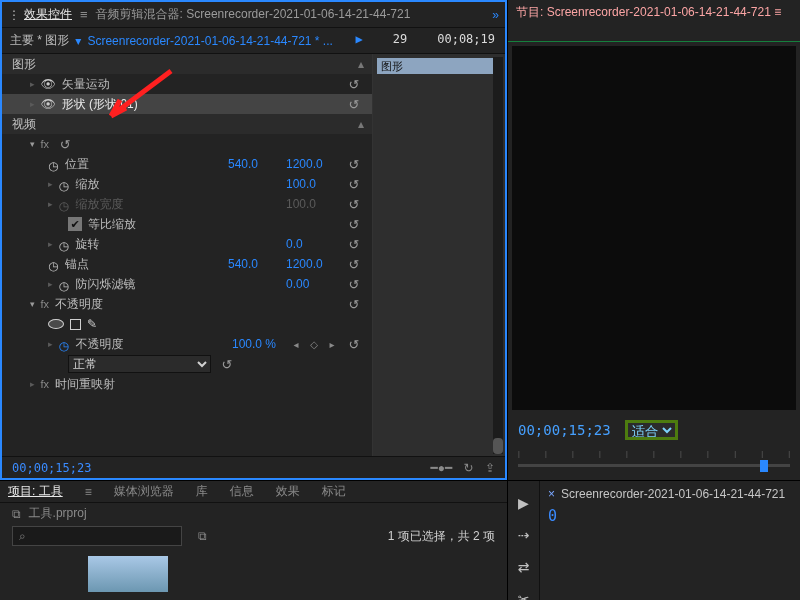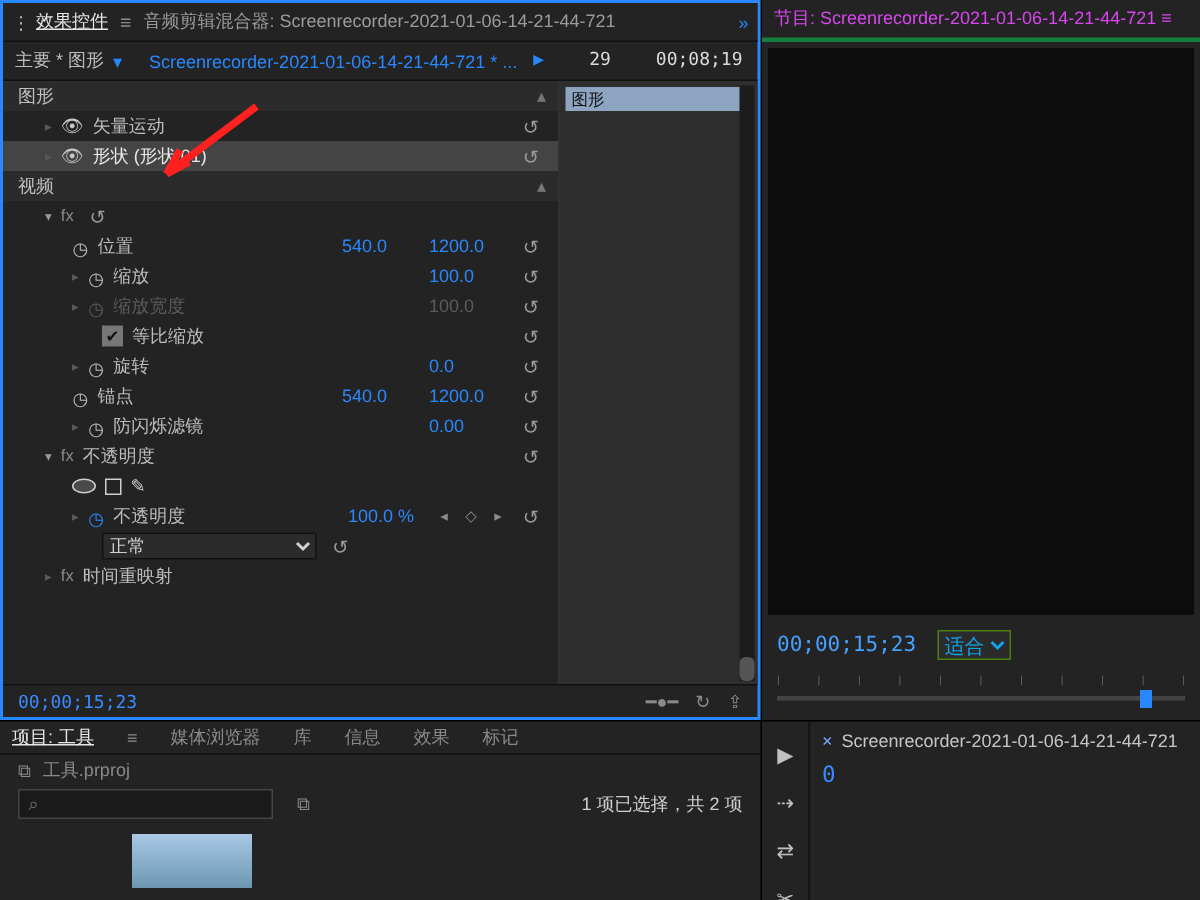--- a/index.html
+++ b/index.html
@@ -22,21 +22,21 @@
   }
   .ec-tabs .active { color: #e8e8e8; text-decoration: underline; }
   .ec-tabs .hamburger { font-size: 13px; color: #8a8a8a; margin: 0 4px; }
   .ec-tabs .mixer { color: #9b9b9b; text-align: center; }
   .ec-tabs .spacer { flex: 1; }
   .ec-tabs .chev { color: #2a88ff; }
   .ec-source {
     height: 26px; display: flex; align-items: center; gap: 6px;
     padding: 0 8px; border-bottom: 1px solid #111; position: relative;
   }
-  .ec-source .link { color: #2a88ff; margin-left: 12px; }
+  .ec-source .link { color: #2a88ff; }
   .ec-source .tc-head {
     position: absolute; right: 10px; top: 4px; color: #dcdcdc;
     display: flex; gap: 30px; font-family: monospace;
   }
   .ec-source .playhead { color: #2a88ff; }
   .ec-body { flex: 1; display: flex; position: relative; }
   .params { width: 370px; padding-bottom: 4px; }
   .timeline-col {
     flex: 1; border-left: 1px solid #333; background: #2e2e2e;
     position: relative;
@@ -95,25 +95,25 @@
   }
   .arrow {
     position:absolute; left:104px; top:64px; width:70px; height:60px;
     pointer-events:none;
   }
   
   .prog {
     background:#232323; display:flex; flex-direction:column;
     border-left:1px solid #000;
   }
-  .prog-tabs { height:28px; padding:4px 8px; color:#d946ef; border-bottom:3px solid #15803d; }
+  .prog-tabs { height:42px; padding:4px 8px; color:#fca5a5; border-bottom:1px solid #15803d; }
   .prog-view { flex:1; background:#0c0c0c; margin:4px; }
   .prog-ctrl { padding:6px 10px; display:flex; align-items:center; gap:14px; }
   .prog-ctrl .tc { color:#46a0ff; font-family:monospace; font-size:14px; }
-  .prog-ctrl select { background:#2b2b2b; color:#0ea5e9; border:1px solid #4d7c0f; height:20px; }
+  .prog-ctrl select { background:#2b2b2b; color:#7dd3fc; border:3px solid #4d7c0f; height:20px; }
   .prog-scrub { height:30px; margin:4px 10px 0 10px; position:relative; }
   .prog-scrub .track {
     height:3px; background:#444; position:absolute; left:0; right:0; top:14px;
   }
   .prog-scrub .marker {
     position:absolute; top:10px; width:8px; height:12px; background:#2a88ff;
   }
   .prog-scrub .ticks {
     position:absolute; left:0; right:0; top:0;
     display:flex; justify-content:space-between; font-size:7px; color:#666;

